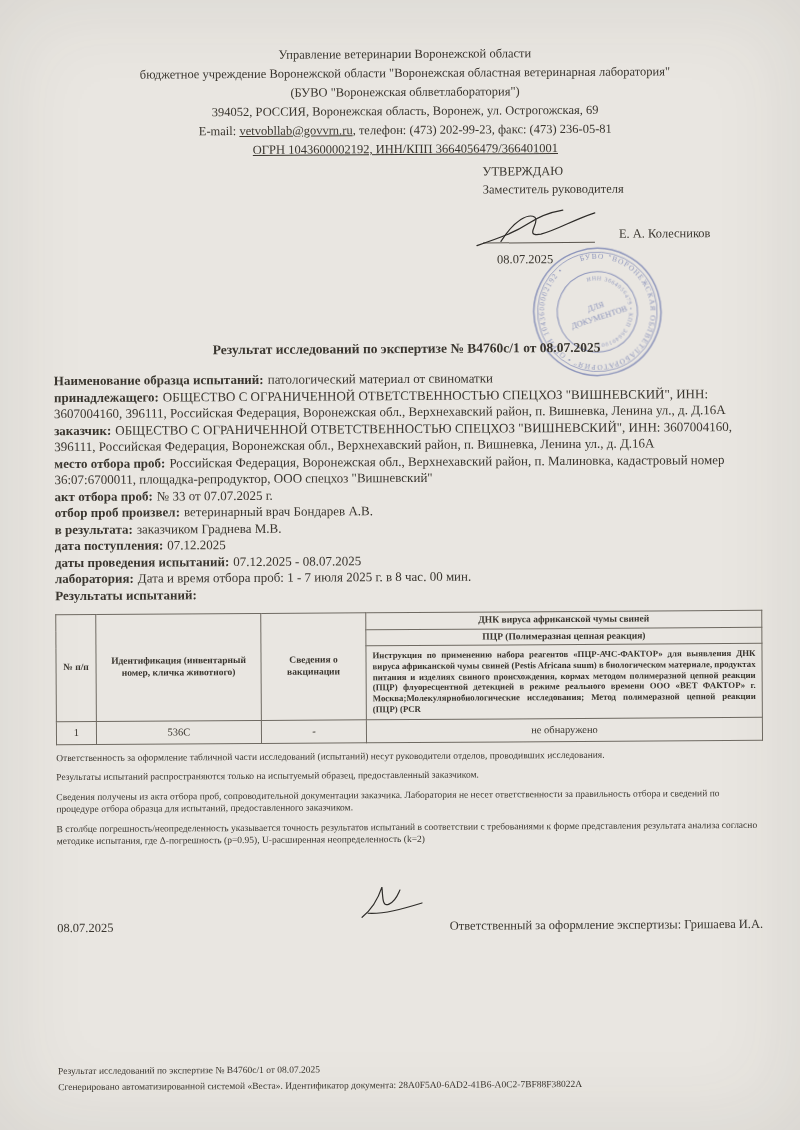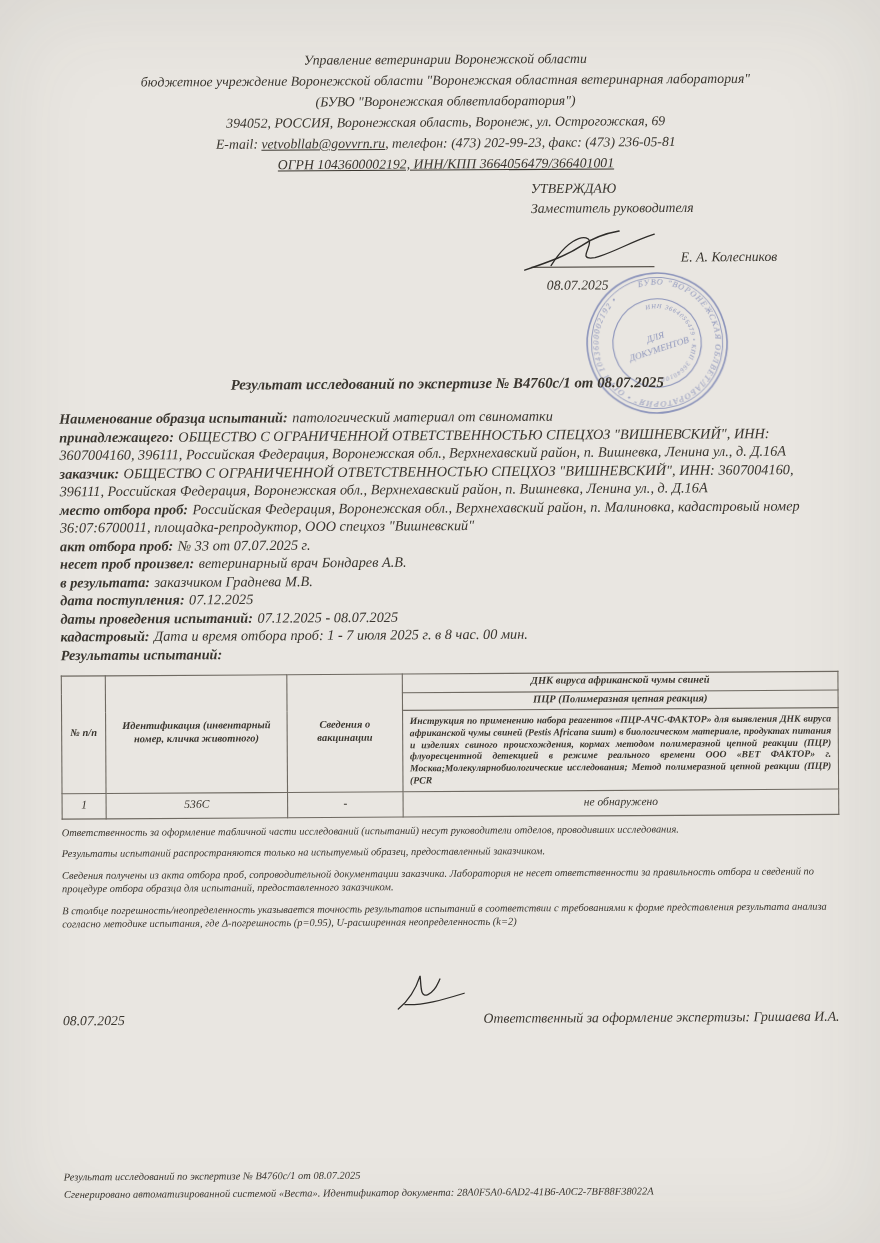--- a/index.html
+++ b/index.html
@@ -7,21 +7,20 @@
     width:800px;height:1130px;
     background:#e9e6e1;
     font-family:"Liberation Serif", serif;
     color:#3a362f;
     position:relative;
     overflow:hidden;
   }
   .page{
     position:absolute;inset:0;
     box-shadow: inset 0 0 90px rgba(60,55,45,.10);
-    font-style: italic;
   }
   .doc{
     position:absolute;left:55px;top:45px;width:706px;height:1060px;
     transform:rotate(-0.35deg);
   }
   
   .header{position:absolute;top:0;left:0;width:100%;text-align:center;font-size:12.5px;line-height:19px;}
   .header .u{text-decoration:underline;}
   .email-link{text-decoration:underline;}
   
@@ -110,25 +109,25 @@
     </svg>
 
     <div class="main">
       <div class="doc-title">Результат исследований по экспертизе № В4760с/1 от 08.07.2025</div>
 
       <p class="field"><b>Наименование образца испытаний:</b><span>патологический материал от свиноматки</span></p>
       <p class="field"><b>принадлежащего:</b><span>ОБЩЕСТВО С ОГРАНИЧЕННОЙ ОТВЕТСТВЕННОСТЬЮ СПЕЦХОЗ "ВИШНЕВСКИЙ", ИНН: 3607004160, 396111, Российская Федерация, Воронежская обл., Верхнехавский район, п. Вишневка, Ленина ул., д. Д.16А</span></p>
       <p class="field"><b>заказчик:</b><span>ОБЩЕСТВО С ОГРАНИЧЕННОЙ ОТВЕТСТВЕННОСТЬЮ СПЕЦХОЗ "ВИШНЕВСКИЙ", ИНН: 3607004160, 396111, Российская Федерация, Воронежская обл., Верхнехавский район, п. Вишневка, Ленина ул., д. Д.16А</span></p>
       <p class="field"><b>место отбора проб:</b><span>Российская Федерация, Воронежская обл., Верхнехавский район, п. Малиновка, кадастровый номер 36:07:6700011, площадка-репродуктор, ООО спецхоз "Вишневский"</span></p>
       <p class="field"><b>акт отбора проб:</b><span>№ 33 от 07.07.2025 г.</span></p>
-      <p class="field"><b>несет проб произвел:</b><span>ветеринарный врач Бондарев А.В.</span></p>
+      <p class="field"><b>отбор проб произвел:</b><span>ветеринарный врач Бондарев А.В.</span></p>
       <p class="field"><b>в результата:</b><span>заказчиком Граднева М.В.</span></p>
       <p class="field"><b>дата поступления:</b><span>07.12.2025</span></p>
       <p class="field"><b>даты проведения испытаний:</b><span>07.12.2025 - 08.07.2025</span></p>
-      <p class="field"><b>кадастровый:</b><span>Дата и время отбора проб: 1 - 7 июля 2025 г. в 8 час. 00 мин.</span></p>
+      <p class="field"><b>лаборатория:</b><span>Дата и время отбора проб: 1 - 7 июля 2025 г. в 8 час. 00 мин.</span></p>
       <p class="results-heading">Результаты испытаний:</p>
 
       <table>
         <colgroup>
           <col class="c-num">
             <col class="c-id">
             <col class="c-vacc">
             <col class="c-res">
         </colgroup>
         <thead>

